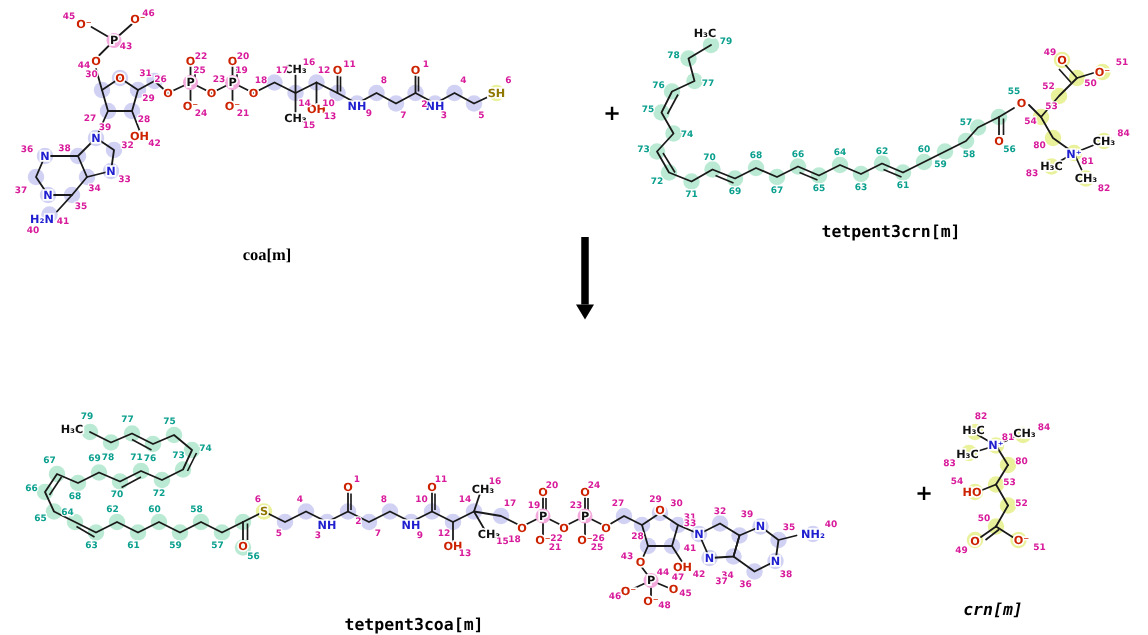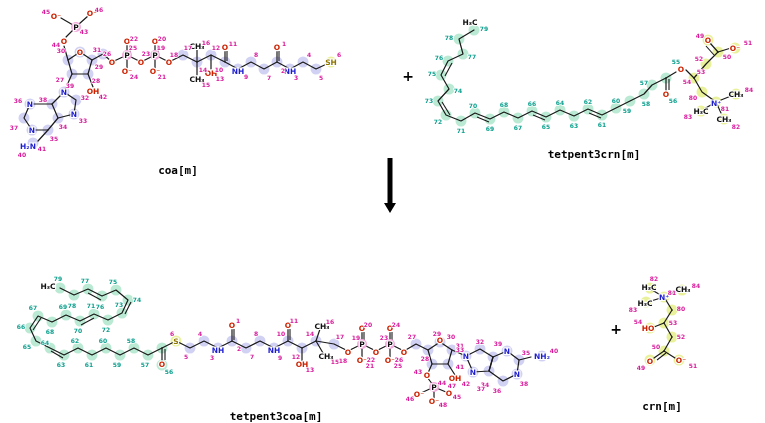--- a/index.html
+++ b/index.html
@@ -486,20 +486,20 @@
         <text x="681" y="336" class="num" fill="#d81b9b">52</text>
         <text x="656" y="346" class="num" fill="#d81b9b">50</text>
         <text x="641" y="367" class="num" fill="#d81b9b">49</text>
         <text x="693" y="365" class="num" fill="#d81b9b">51</text>
         <text x="638" y="321" class="num" fill="#d81b9b">54</text>
       </g>
       <line x1="390" y1="158" x2="390" y2="203" stroke="#000" stroke-width="5"></line>
       <polygon points="384,203 396,203 390,213" fill="#000"></polygon>
     </svg>
 
-  <div class="mol-label" style="left:178px;top:164px;">coa[m]</div>
+  <div class="mol-label" style="left:178px;top:164px;font-family:Liberation Serif, serif;">coa[m]</div>
   <div class="mol-label" style="left:594px;top:148px;">tetpent3crn[m]</div>
   <div class="mol-label" style="left:276px;top:410px;">tetpent3coa[m]</div>
-  <div class="mol-label" style="left:662px;top:400px;">crn[m]</div>
+  <div class="mol-label" style="left:662px;top:400px;font-style:italic;">crn[m]</div>
 
   <div class="plus" style="left:408px;top:76px;">+</div>
   <div class="plus" style="left:616px;top:329px;">+</div>
 </div>
 
 </body></html>

